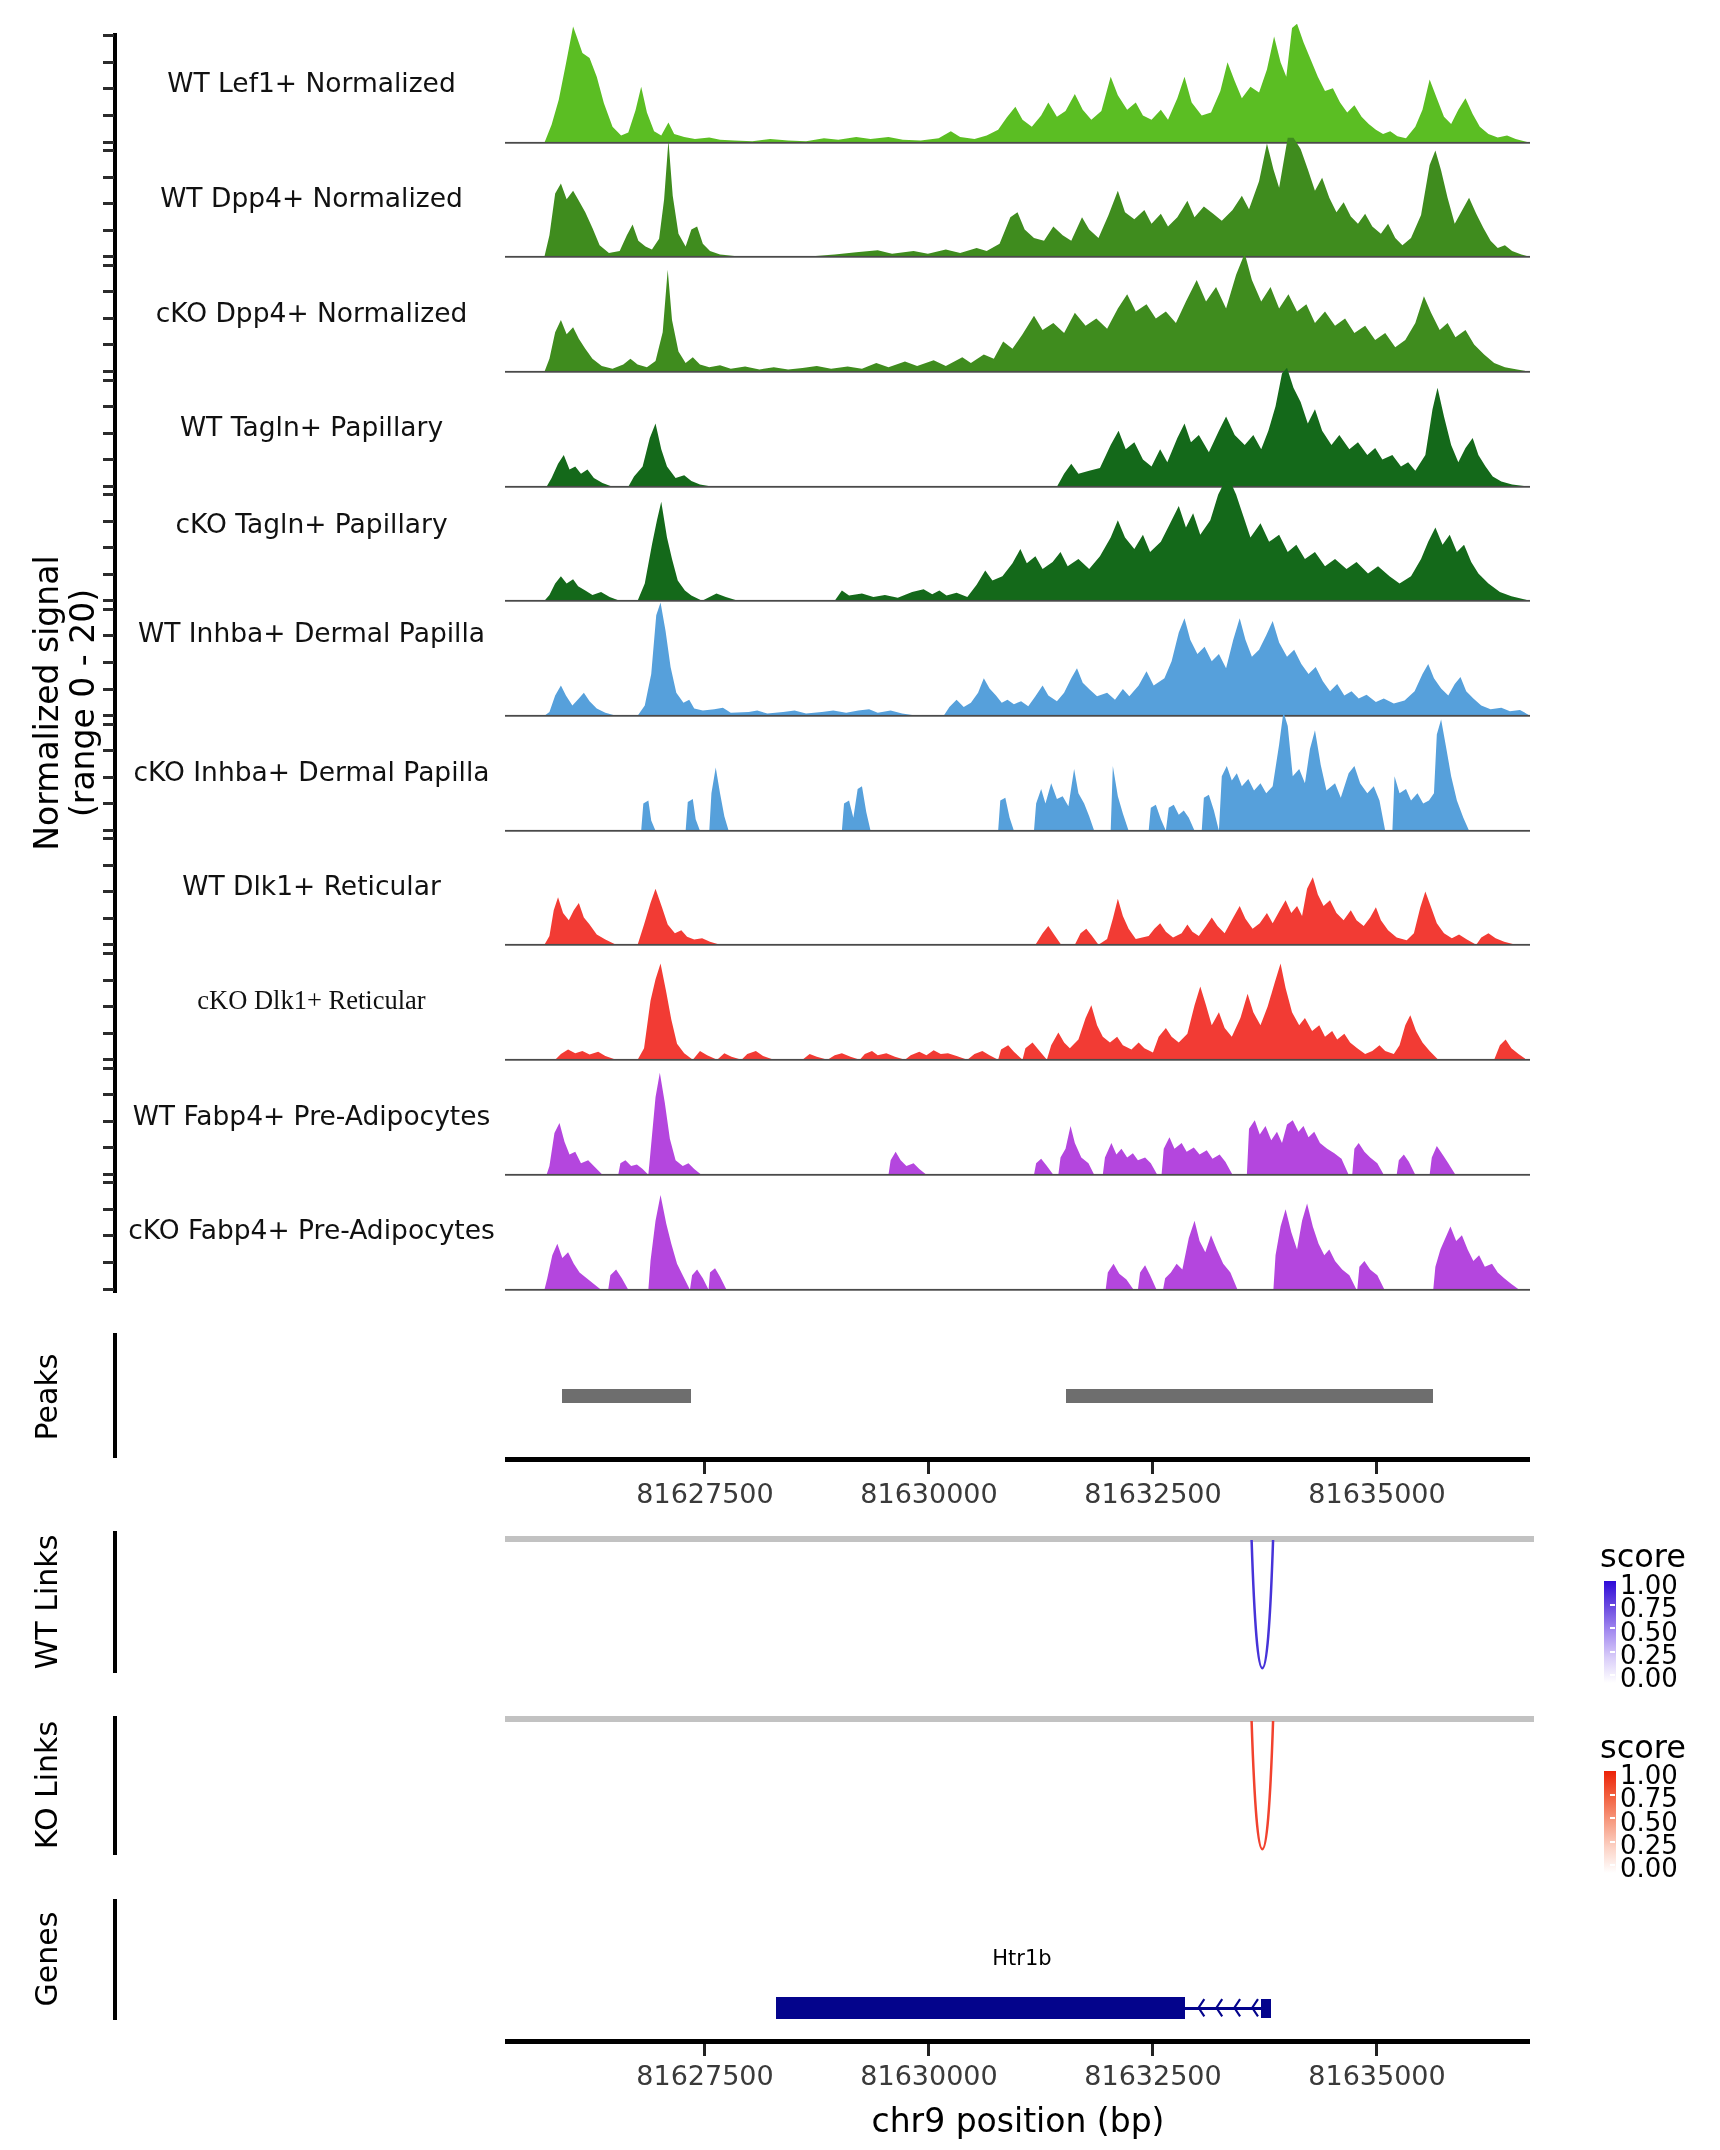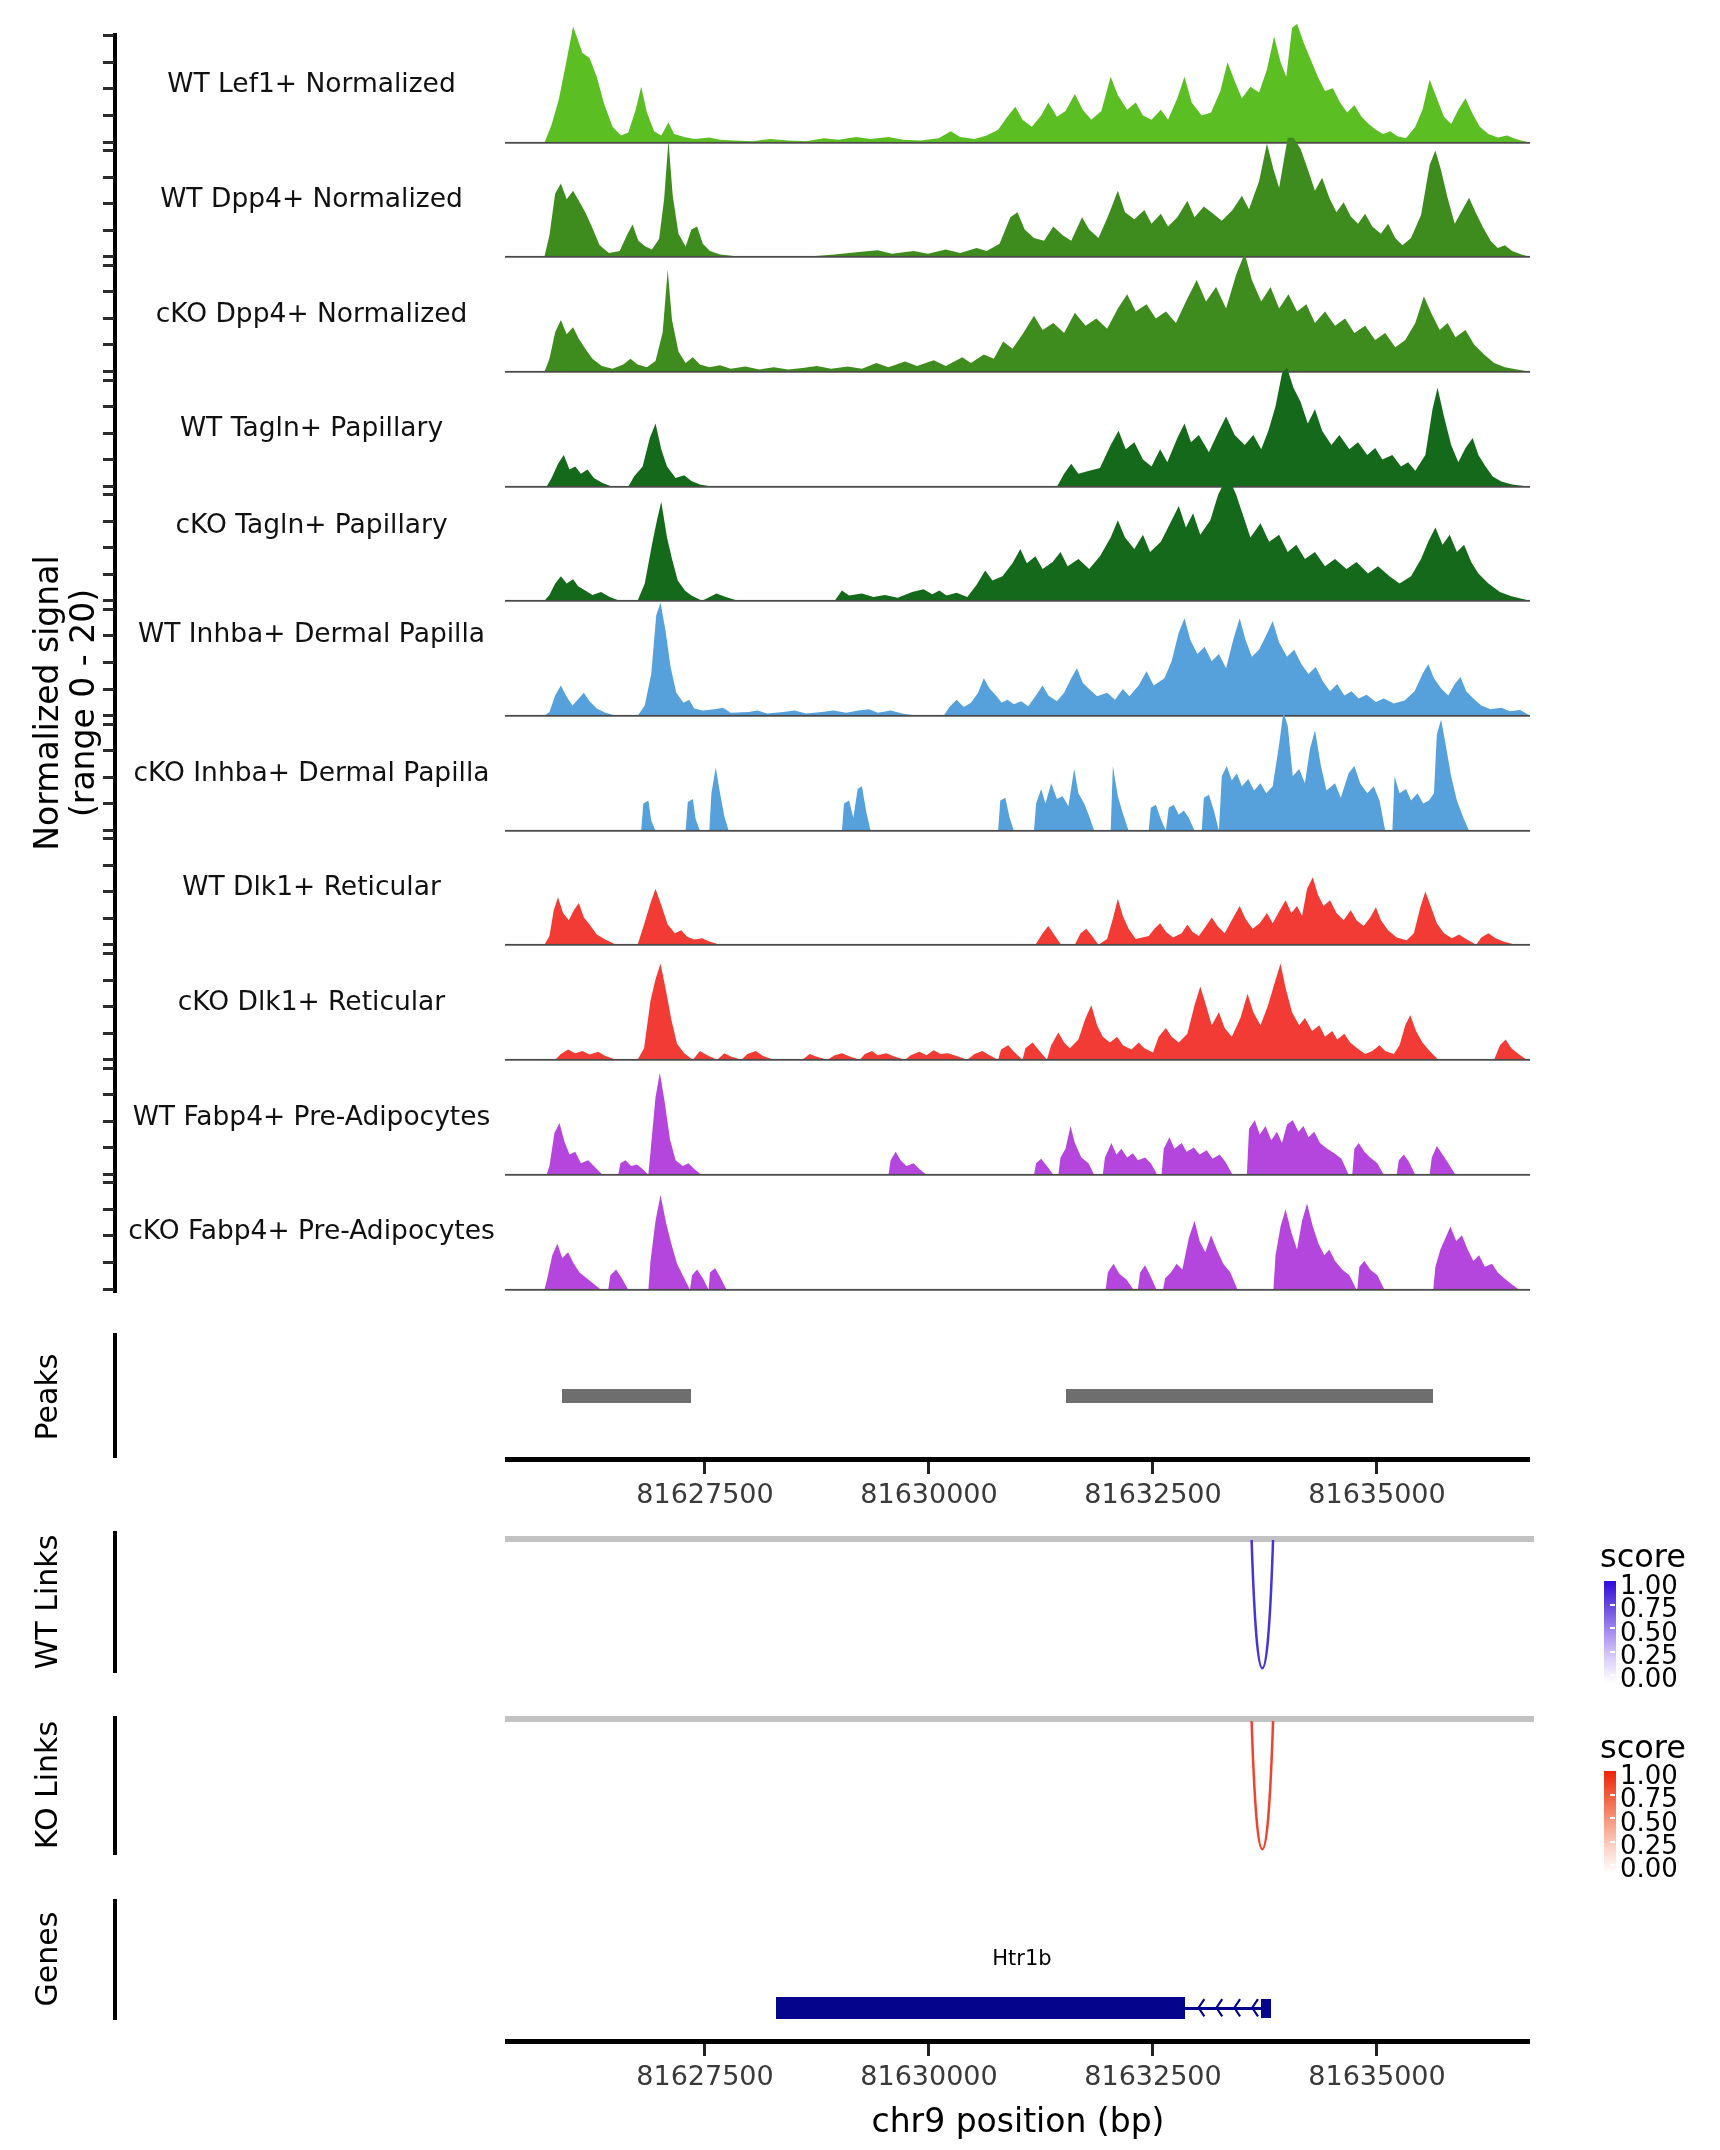--- a/index.html
+++ b/index.html
@@ -125,21 +125,21 @@
       <div class="track-label" style="position:absolute;top:870px;">WT Dlk1+ Reticular</div>
       <div class="ytick" style="position:absolute;top:943px;"></div>
       <div class="ytick" style="position:absolute;top:917px;"></div>
       <div class="ytick" style="position:absolute;top:890px;"></div>
       <div class="ytick" style="position:absolute;top:864px;"></div>
       <div class="ytick" style="position:absolute;top:837px;"></div>
       <svg width="1025" height="123" style="position:absolute;left:505px;top:824px;overflow:hidden;" viewBox="0 0 1430 171">
         <path d="M55,168 L55,168 L62,156 L68,120 L74,102 L81,124 L89,134 L96,120 L103,110 L110,130 L118,140 L128,154 L140,161 L155,168 L185,168 L194,140 L203,110 L210,90 L219,116 L227,140 L237,152 L246,148 L254,157 L264,161 L275,159 L286,164 L300,168 L740,168 L750,152 L758,142 L766,154 L776,168 L795,168 L803,152 L811,146 L819,156 L828,168 L840,160 L848,132 L855,104 L862,128 L870,146 L880,160 L898,156 L906,146 L914,138 L922,150 L932,158 L944,152 L952,140 L959,150 L968,156 L978,142 L986,130 L994,142 L1004,152 L1016,130 L1025,114 L1033,132 L1043,146 L1053,138 L1063,124 L1071,138 L1081,120 L1089,106 L1097,124 L1105,114 L1112,128 L1119,90 L1127,74 L1134,98 L1142,114 L1151,106 L1160,124 L1170,134 L1180,120 L1188,134 L1198,142 L1207,130 L1215,116 L1222,134 L1232,148 L1244,158 L1258,162 L1268,152 L1277,116 L1284,94 L1292,116 L1300,138 L1310,152 L1321,159 L1331,154 L1342,161 L1355,168 L1362,158 L1372,152 L1382,159 L1394,164 L1410,168 L1430,168 L1430,168 Z" fill="#F23B34"></path>
         <rect x="0" y="167" width="1430" height="2.5" fill="#4a4a4a"></rect>
       </svg>
-      <div class="track-label" style="position:absolute;top:985px;">cKO Dlk1+ Reticular</div>
+      <div class="track-label" style="position:absolute;top:985px;font-family:Liberation Serif, serif;">cKO Dlk1+ Reticular</div>
       <div class="ytick" style="position:absolute;top:1058px;"></div>
       <div class="ytick" style="position:absolute;top:1032px;"></div>
       <div class="ytick" style="position:absolute;top:1005px;"></div>
       <div class="ytick" style="position:absolute;top:979px;"></div>
       <div class="ytick" style="position:absolute;top:952px;"></div>
       <svg width="1025" height="123" style="position:absolute;left:505px;top:939px;overflow:hidden;" viewBox="0 0 1430 171">
         <path d="M70,168 L70,168 L78,160 L88,154 L98,159 L108,156 L118,161 L130,157 L140,163 L155,168 L185,168 L194,152 L203,86 L210,56 L217,34 L225,74 L232,112 L240,146 L250,159 L262,168 L272,156 L282,162 L296,168 L306,159 L316,164 L330,168 L338,160 L350,156 L360,163 L375,168 L415,168 L425,160 L435,164 L450,168 L460,162 L470,159 L482,164 L495,168 L502,160 L512,156 L520,162 L532,159 L544,164 L558,168 L566,162 L578,157 L588,162 L598,155 L608,160 L618,159 L630,163 L645,168 L655,160 L666,156 L676,162 L688,168 L692,154 L702,148 L710,157 L722,168 L726,152 L736,144 L744,154 L756,168 L762,148 L772,130 L780,144 L788,152 L800,140 L810,110 L818,92 L826,120 L834,136 L844,144 L854,136 L862,148 L874,154 L884,144 L892,152 L904,158 L912,136 L922,124 L930,136 L940,144 L952,132 L962,92 L970,66 L978,92 L986,120 L996,102 L1004,124 L1014,136 L1026,110 L1036,76 L1044,102 L1054,120 L1064,94 L1074,60 L1082,34 L1089,68 L1098,102 L1108,120 L1116,110 L1126,128 L1136,120 L1144,136 L1154,128 L1161,140 L1171,132 L1179,144 L1189,152 L1200,160 L1210,156 L1220,148 L1228,156 L1240,160 L1248,148 L1256,120 L1263,106 L1271,128 L1280,144 L1290,156 L1302,168 L1380,168 L1388,148 L1396,140 L1404,152 L1414,160 L1425,168 L1430,168 L1430,168 Z" fill="#F23B34"></path>
         <rect x="0" y="167" width="1430" height="2.5" fill="#4a4a4a"></rect>
       </svg>
       <div class="track-label" style="position:absolute;top:1100px;">WT Fabp4+ Pre-Adipocytes</div>

